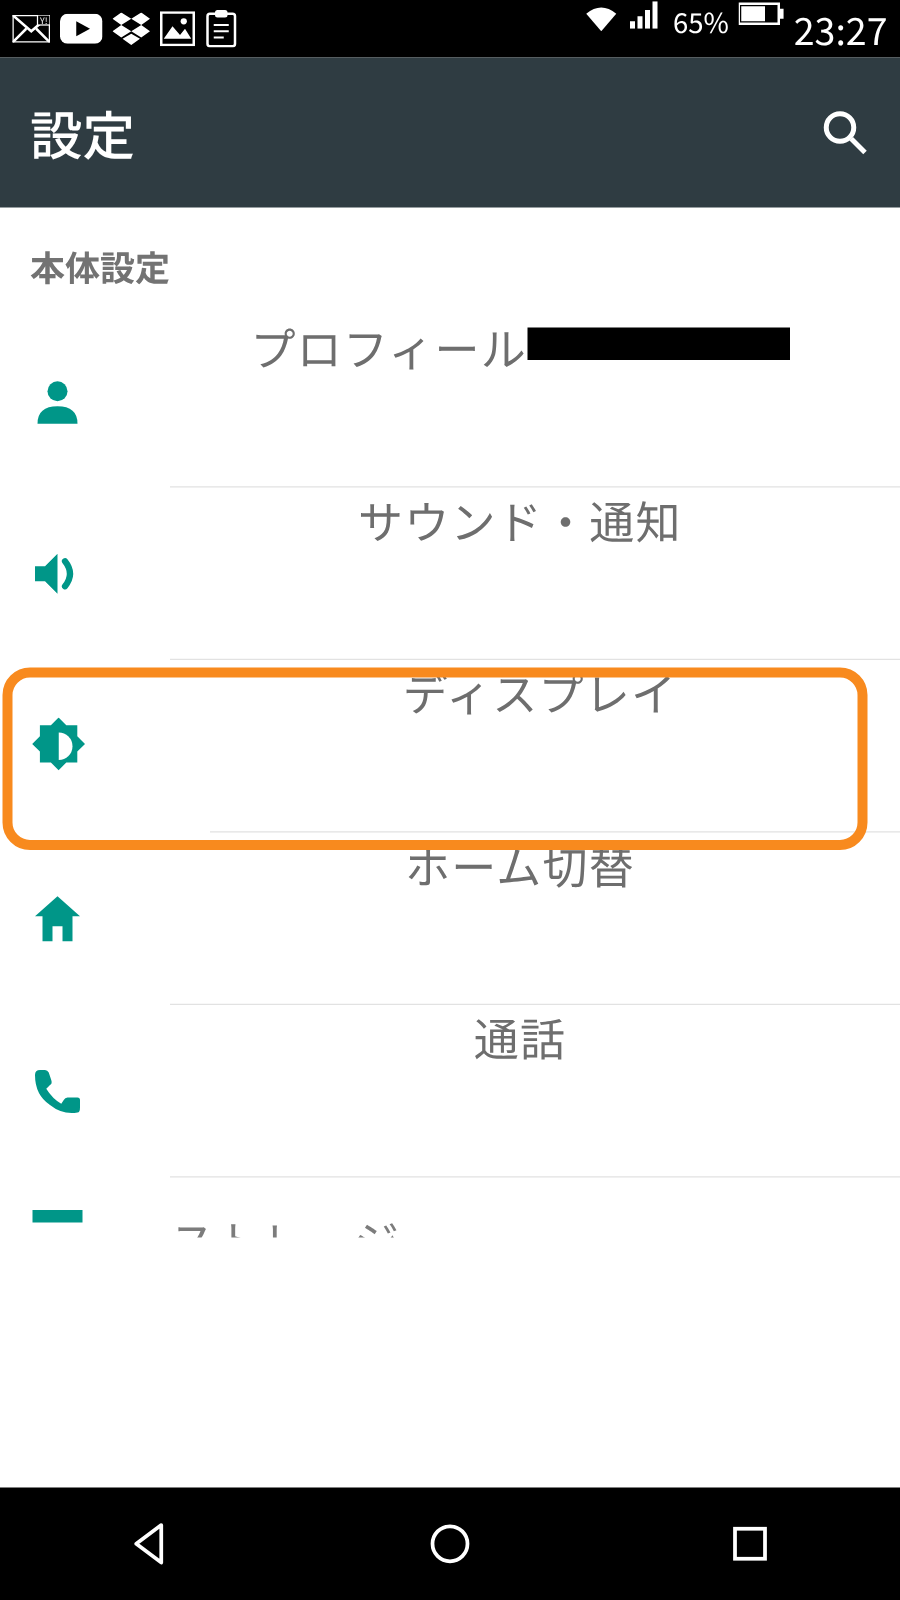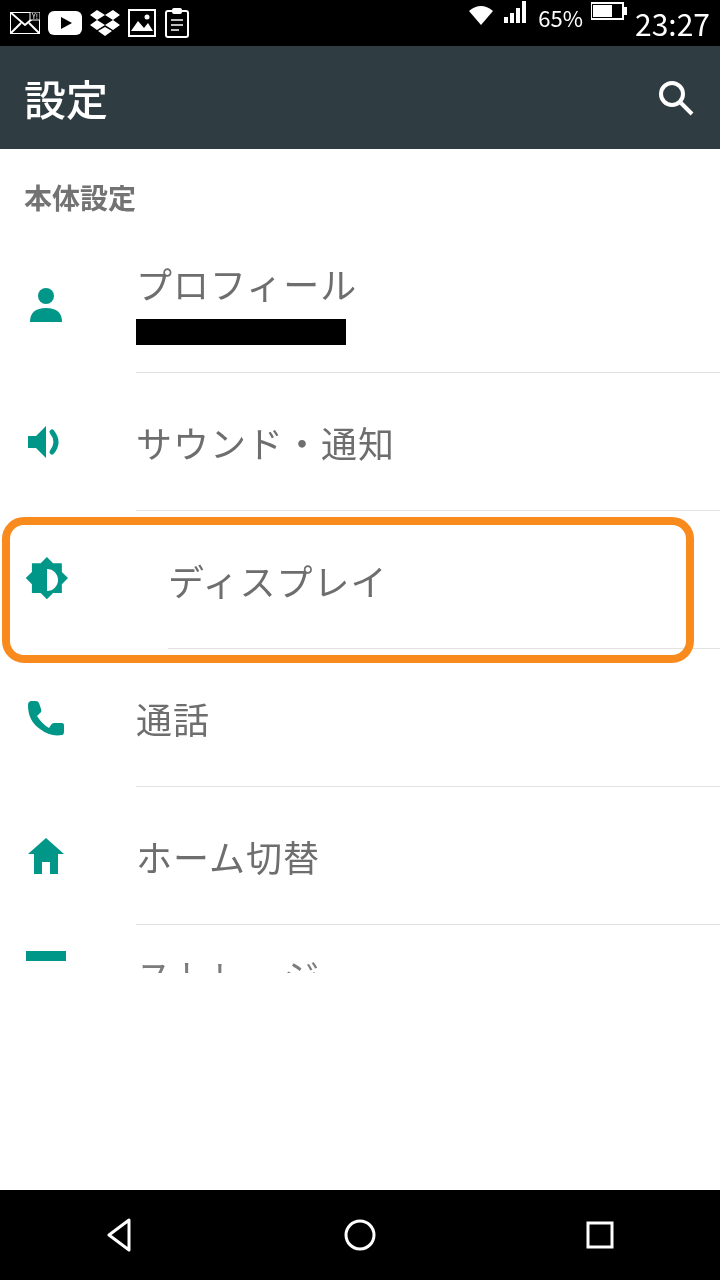--- a/index.html
+++ b/index.html
@@ -18,21 +18,21 @@
     align-items: center;
     padding: 0 10px;
     color: #ffffff;
     font-size: 24px;
   }
   .status-left { display: flex; align-items: center; gap: 8px; }
   .status-right { margin-left: auto; display: flex; align-items: flex-start; gap: 8px; }
   .status-icon { display: inline-flex; align-items: center; justify-content: center; }
   .app-bar {
     background: #2f3c42;
-    height: 103px;
+    height: 120px;
     display: flex;
     align-items: center;
     padding: 0 24px;
     color: #ffffff;
   }
   .app-title { font-size: 42px; font-weight: 500; }
   .app-search { margin-left: auto; }
   .section-header {
     color: #737373;
     font-size: 28px;
@@ -52,21 +52,21 @@
     display: flex;
     align-items: center;
     justify-content: flex-start;
     flex-shrink: 0;
   }
   .item .text-wrap {
     flex: 1;
     border-bottom: 1px solid #e2e2e2;
     min-height: 138px;
     display: flex;
-    flex-direction: column;
+    flex-direction: row;
     justify-content: center;
     padding-right: 24px;
   }
   .item.first .text-wrap { border-top: none; }
   .item-label {
     font-size: 36px;
     color: #6e6e6e;
     letter-spacing: 1px;
   }
   .item-sub {
@@ -238,40 +238,40 @@
       </div>
     <div class="text-wrap">
       <div class="item-label">ディスプレイ</div>
     </div>
   </div>
 
 
   <div class="item">
     <div class="icon-wrap">
         <span>
+      <svg width="44" height="44" viewBox="0 0 44 44">
+            <path d="M22 4 L40 20 L34 20 L34 40 L26 40 L26 28 L18 28 L18 40 L10 40 L10 20 L4 20 Z" class="teal"></path>
+          </svg>
+    </span>
+      </div>
+    <div class="text-wrap">
+      <div class="item-label">ホーム切替</div>
+    </div>
+  </div>
+
+  <div class="item">
+    <div class="icon-wrap">
+        <span>
       <svg width="42" height="42" viewBox="0 0 42 42">
             <path d="M8 4 Q4 4 4 8 Q4 24 16 32 Q26 40 38 38 Q40 38 40 34 L40 28 Q40 26 38 26 L30 26 Q28 26 27 28 L25 31 Q18 27 13 19 L16 16 Q18 15 17 12 L15 6 Q14 4 12 4 Z" class="teal"></path>
           </svg>
     </span>
       </div>
     <div class="text-wrap">
       <div class="item-label">通話</div>
-    </div>
-  </div>
-
-  <div class="item">
-    <div class="icon-wrap">
-        <span>
-      <svg width="44" height="44" viewBox="0 0 44 44">
-            <path d="M22 4 L40 20 L34 20 L34 40 L26 40 L26 28 L18 28 L18 40 L10 40 L10 20 L4 20 Z" class="teal"></path>
-          </svg>
-    </span>
-      </div>
-    <div class="text-wrap">
-      <div class="item-label">ホーム切替</div>
     </div>
   </div>
 
   <div class="partial-item">
     <div class="icon-wrap">
         <span>
       <svg width="44" height="14" viewBox="0 0 44 14">
             <rect x="2" y="2" width="40" height="10" class="teal"></rect>
           </svg>
     </span>

